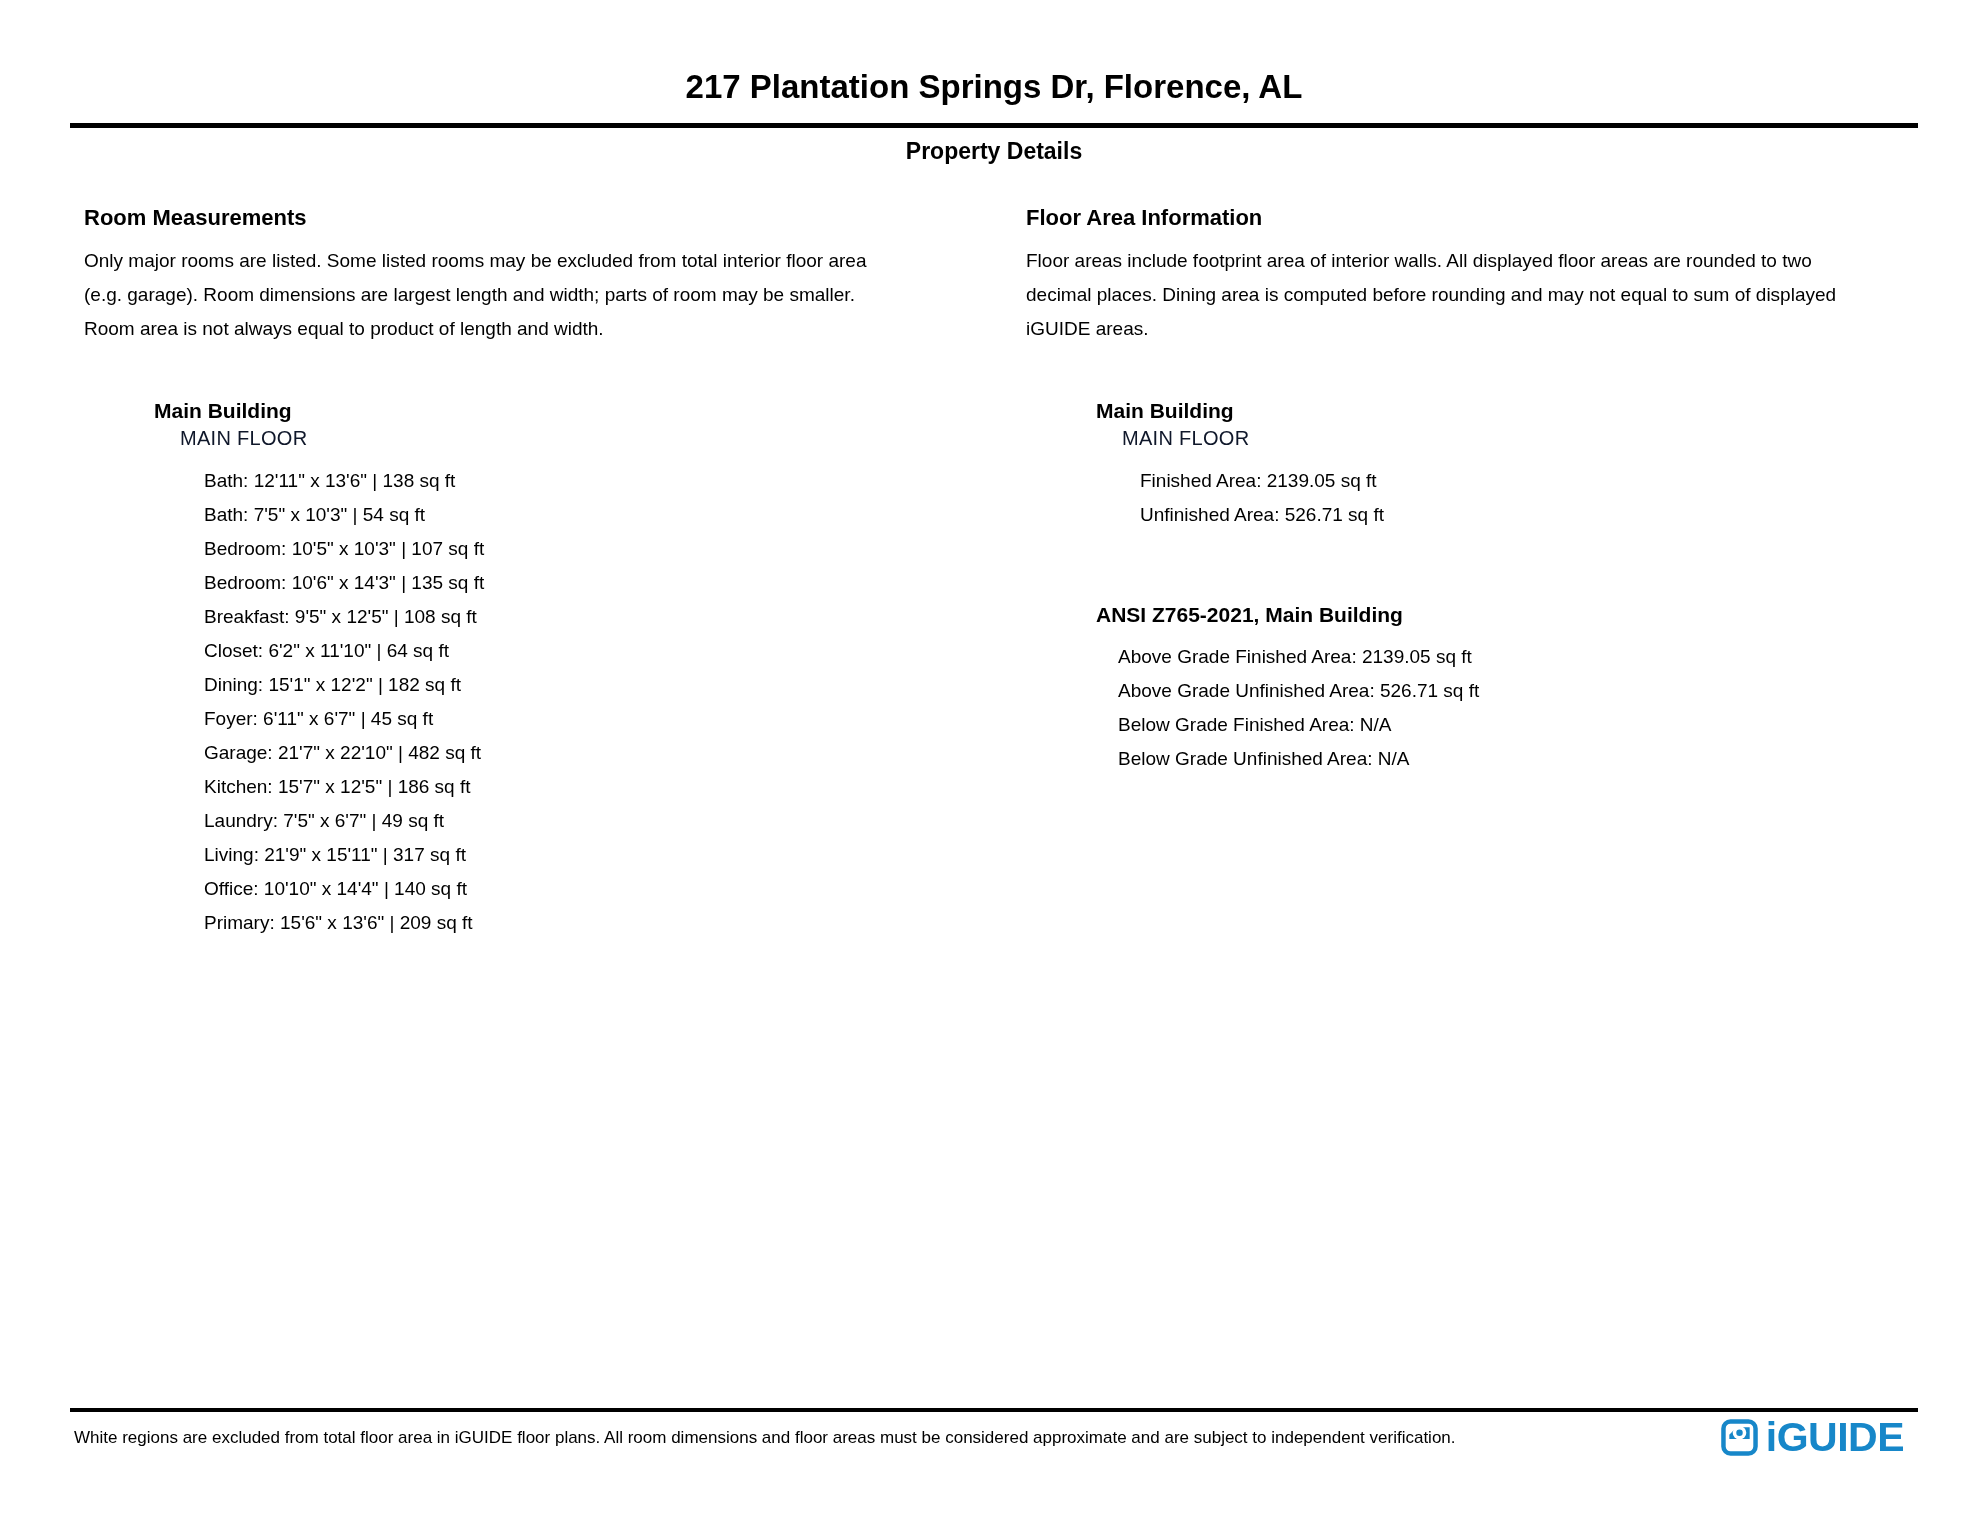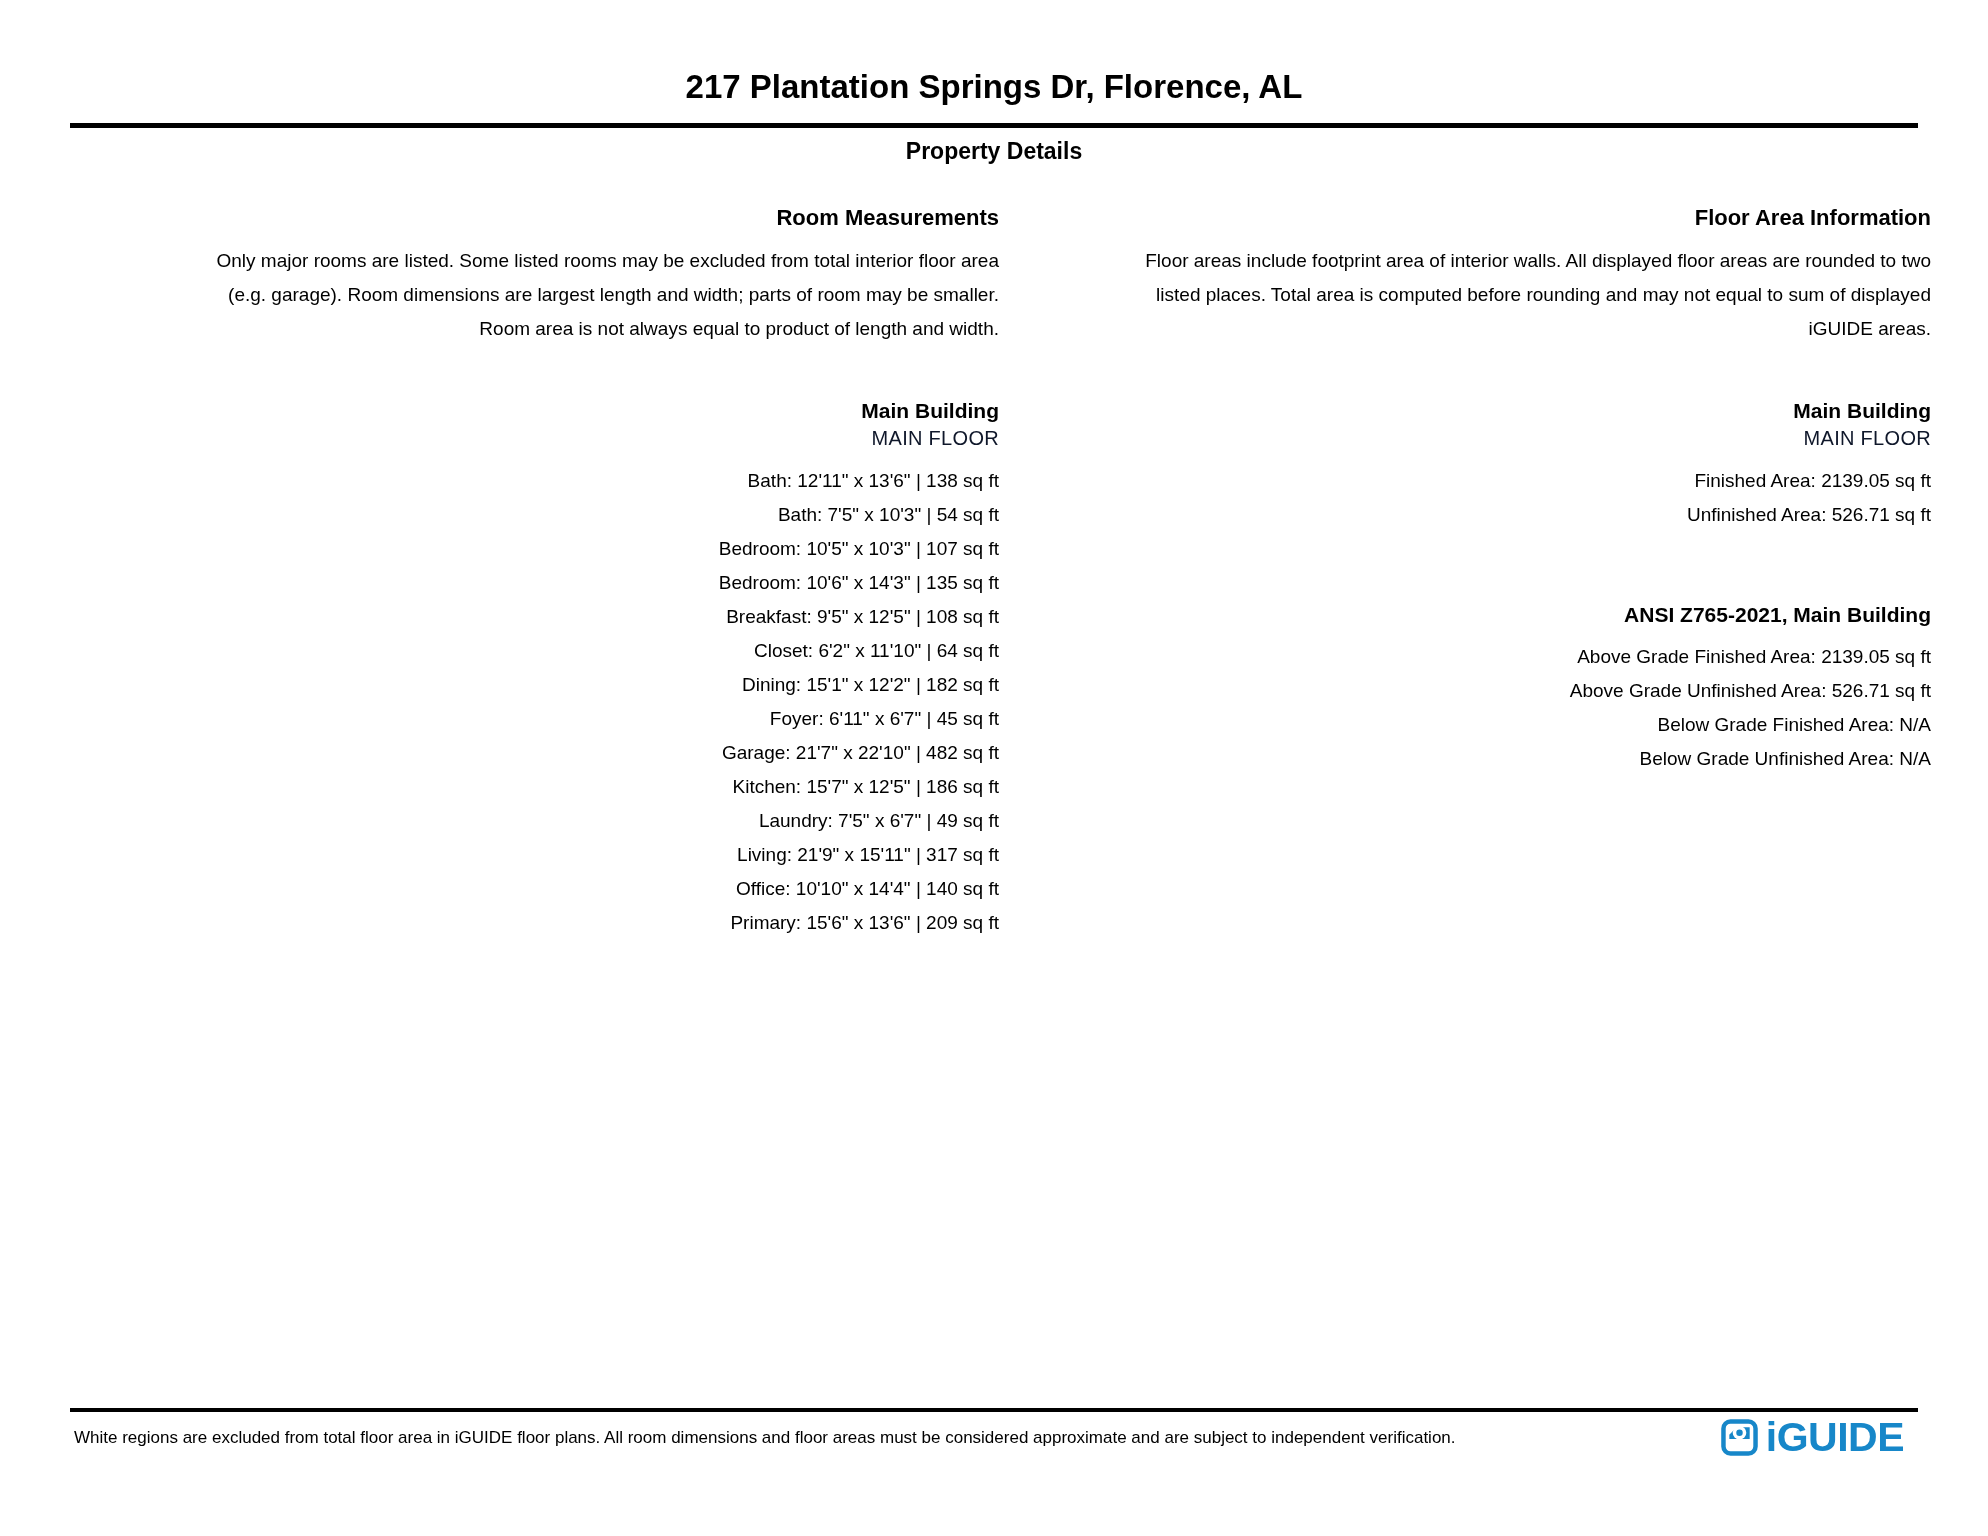--- a/index.html
+++ b/index.html
@@ -21,21 +21,21 @@
   .divider-top {
     position: absolute; top: 123px; left: 70px;
     width: 1848px; height: 5px; background: #000;
   }
   .page-subtitle {
     position: absolute; top: 140px; left: 0; width: 100%;
     text-align: center;
     font-size: 23px; font-weight: 700; line-height: 1;
   }
 
-  .col { position: absolute; top: 206px; text-align: right; }
+  .col { position: absolute; top: 206px; }
   .col-left  { left: 84px;  width: 915px; }
   .col-right { left: 1026px; width: 905px; }
 
   .section-heading {
     font-size: 22px; font-weight: 700; line-height: 24px; margin: 0;
   }
   .section-desc { margin-top: 14px; }
   .desc-line { font-size: 19px; line-height: 34px; white-space: nowrap; }
 
   .building-name {
@@ -111,21 +111,21 @@
       <div class="list-item">Living: 21'9" x 15'11" | 317 sq ft</div>
       <div class="list-item">Office: 10'10" x 14'4" | 140 sq ft</div>
       <div class="list-item">Primary: 15'6" x 13'6" | 209 sq ft</div>
     </div>
 </div>
 
 <div class="col col-right">
   <h2 class="section-heading">Floor Area Information</h2>
   <div class="section-desc">
       <div class="desc-line">Floor areas include footprint area of interior walls. All displayed floor areas are rounded to two</div>
-      <div class="desc-line">listed places. Total area is computed before rounding and may not equal to sum of displayed</div>
+      <div class="desc-line">decimal places. Dining area is computed before rounding and may not equal to sum of displayed</div>
       <div class="desc-line">iGUIDE areas.</div>
     </div>
   <div class="building-name">Main Building</div>
   <div class="floor-name">MAIN FLOOR</div>
   <div class="item-list area-list">
       <div class="list-item">Finished Area: 2139.05 sq ft</div>
       <div class="list-item">Unfinished Area: 526.71 sq ft</div>
     </div>
   <div class="ansi-heading">ANSI Z765-2021, Main Building</div>
   <div class="item-list ansi-list">

